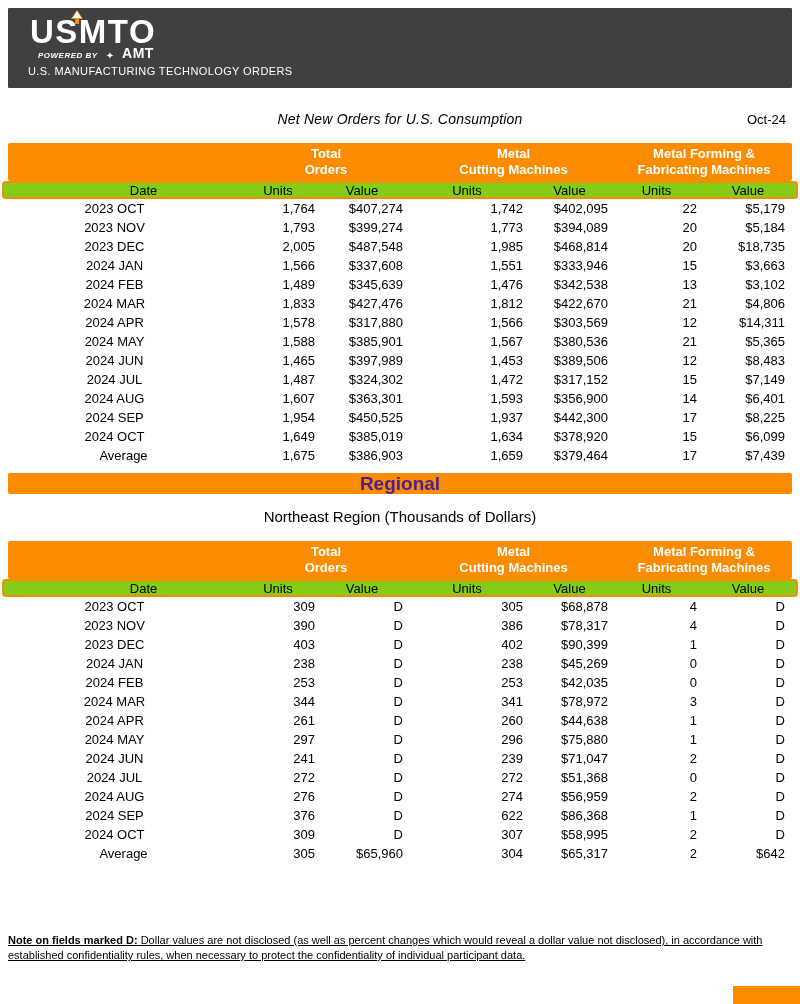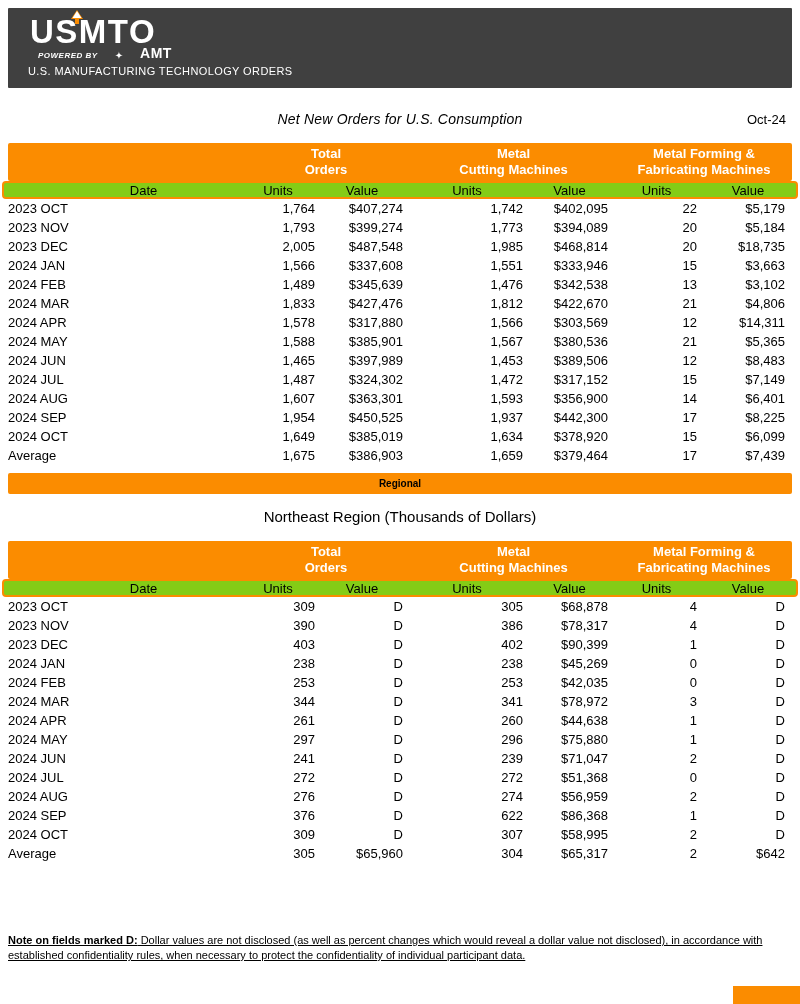--- a/index.html
+++ b/index.html
@@ -5,21 +5,21 @@
   * { margin: 0; padding: 0; box-sizing: border-box; }
   html, body { width: 800px; height: 1004px; background: #fff; overflow: hidden; }
   body { font-family: "Liberation Sans", sans-serif; color: #000; position: relative; }
   .sheet { padding: 8px; width: 800px; }
 
   
   .banner { background: #404040; height: 80px; position: relative; border-radius: 1px; }
   .logo-wrap { position: absolute; left: 22px; top: 8px; }
   .logo { font-size: 33px; font-weight: bold; color: #fff; letter-spacing: 1.5px; line-height: 32px; position: relative; display: inline-block; }
   .logo-arrow { position: absolute; left: 39px; top: -6px; width: 16px; height: 14px; }
-  .powered { color: #fff; margin-left: 8px; margin-top: -3px; display: flex; align-items: baseline; gap: 17px; }
+  .powered { color: #fff; margin-left: 8px; margin-top: -3px; display: flex; align-items: baseline; gap: 8px; }
   .powered .pb { font-size: 8px; font-style: italic; font-weight: bold; letter-spacing: 0.5px; }
   .powered .amt-mark { font-size: 10px; position: relative; top: 1px; }
   .powered .amt { font-size: 14px; font-weight: bold; letter-spacing: 0.5px; }
   .tagline { position: absolute; left: 20px; top: 57px; color: #fff; font-size: 11px; font-weight: normal; letter-spacing: 0.4px; }
 
   
   .title-row { margin-top: 22px; height: 20px; position: relative; text-align: center; }
   .doc-title { font-size: 14px; font-style: italic; font-weight: 400; letter-spacing: 0.2px; }
   .doc-date { position: absolute; right: 6px; top: 2px; font-size: 13px; }
 
@@ -31,33 +31,33 @@
   .grp-band { background: #FB8C00; height: 38px; display: flex; color: #fff; font-weight: bold; font-size: 13px; text-align: center; border-radius: 2px; padding-top: 3px; }
   .grp-band .spacer { width: 233px; }
   .grp { line-height: 16px; }
   .g1 { width: 170px; } .g2 { width: 205px; } .g3 { width: 176px; }
 
   .sub-row { background: #84cc16; border: 2px solid #FB8C00; border-radius: 4px; margin: 0 -6px; height: 18px; display: flex; align-items: center; font-size: 13px; padding: 0 4px; width: 796px; }
 
   .rows { width: 783px; }
   .trow { display: flex; height: 19px; line-height: 19px; font-size: 13px; }
   .cell { white-space: nowrap; }
-  .c1 { width: 233px; text-align: left; padding-right: 20px; }
+  .c1 { width: 233px; text-align: center; padding-right: 20px; }
   .c2 { width: 80px;  text-align: right; padding-right: 6px; }
   .c3 { width: 90px;  text-align: right; padding-right: 8px; }
   .c4 { width: 120px; text-align: right; padding-right: 8px; }
   .c5 { width: 85px;  text-align: right; padding-right: 8px; }
   .c6 { width: 95px;  text-align: right; padding-right: 14px; }
   .c7 { width: 80px;  text-align: right; padding-right: 6px; }
   .trow.avg .c1 { padding-right: 2px; }
   .sub-row .c1 { text-align: center; padding-left: 38px; padding-right: 0; }
   .sub-row .c2, .sub-row .c3, .sub-row .c4, .sub-row .c5, .sub-row .c6, .sub-row .c7 { text-align: center; }
 
   
-  .regional-band { margin-top: 8px; background: #FB8C00; height: 21px; text-align: center; color: #000000; font-weight: bold; font-size: 10px; line-height: 21px; border-radius: 2px; }
+  .regional-band { margin-top: 8px; background: #FB8C00; height: 21px; text-align: center; color: #4c1d95; font-weight: bold; font-size: 19px; line-height: 21px; border-radius: 2px; }
 
   
   .note { margin-top: 70px; font-size: 11px; line-height: 15px; width: 780px; text-decoration: underline; }
   .note b { font-weight: bold; }
 
   .footer-accent { position: absolute; right: 0; bottom: 0; width: 67px; height: 18px; background: #FB8C00; }
 </style>
 </head>
 <body>
 

